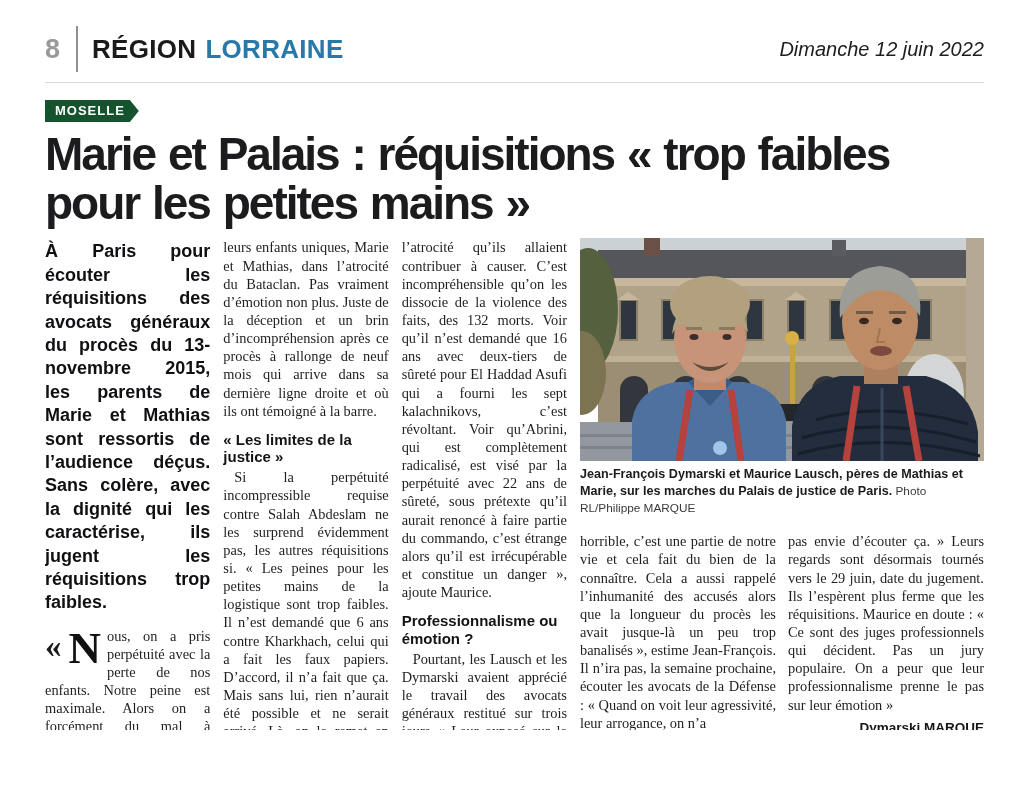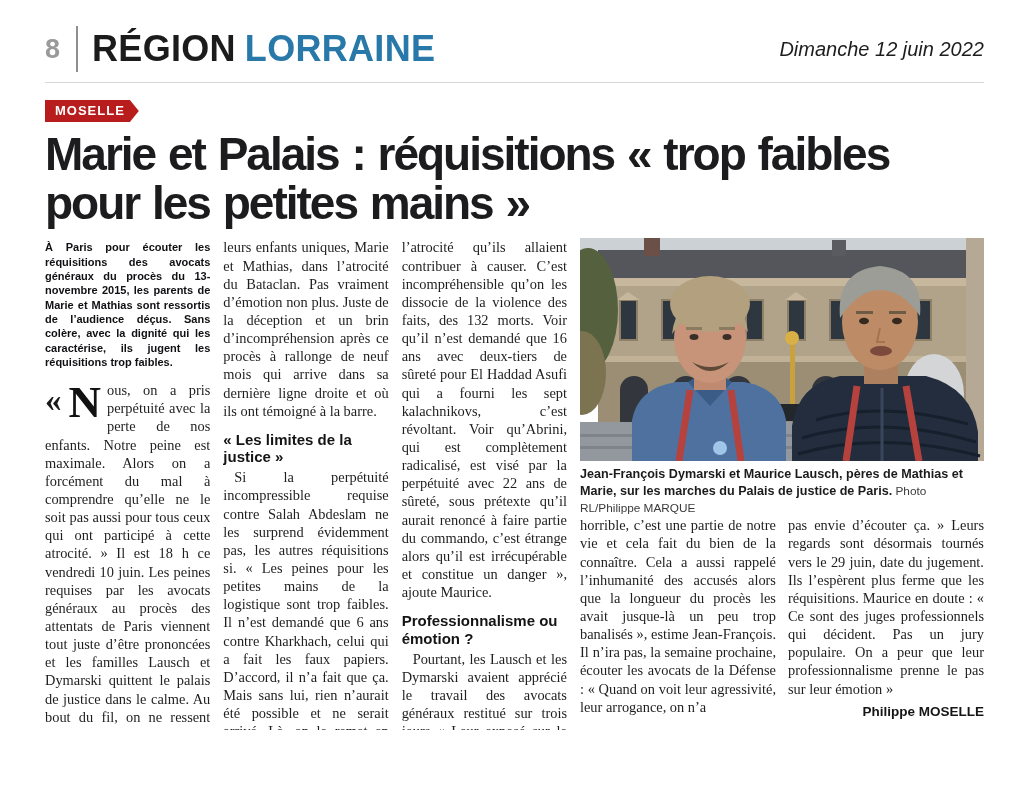--- a/index.html
+++ b/index.html
@@ -9,49 +9,49 @@
     background: #ffffff;
     font-family: "Liberation Sans", sans-serif;
     color: #1e1e1e;
   }
   .page { padding: 26px 40px 0 45px; }
 
   
   .masthead { display: flex; align-items: center; height: 46px; }
   .pagenum { color: #9a9a9a; font-weight: bold; font-size: 27px; }
   .mast-divider { width: 2px; height: 46px; background: #8f8f8f; margin: 0 14px 0 16px; }
-  .section-title { font-size: 36px; font-weight: 800; letter-spacing: .3px; color: #1b1b1b; white-space: nowrap; }
+  .section-title { font-size: 26px; font-weight: 800; letter-spacing: .3px; color: #1b1b1b; white-space: nowrap; }
   .section-title .t-blue { color: #2878a9; margin-left: 9px; }
   .mast-date { margin-left: auto; font-style: italic; font-size: 20px; color: #1d1d1d; }
   .header-rule { border: none; border-top: 1px solid #d8d8d8; margin: 10px 0 0 0; }
 
   
   .kicker {
     display: inline-block; margin-top: 17px;
-    background: #b91c1c; color: #fff;
+    background: #14532d; color: #fff;
     font-size: 13px; font-weight: bold; letter-spacing: 1px;
     padding: 3px 14px 4px 10px;
     clip-path: polygon(0 0, calc(100% - 9px) 0, 100% 50%, calc(100% - 9px) 100%, 0 100%);
   }
   .headline {
     margin: 8px 0 10px 0;
     font-size: 46px; font-weight: 800; letter-spacing: -2px; word-spacing: 2px;
     line-height: 1.07; color: #1c1c1e; max-width: 945px;
   }
 
   
   .columns { display: flex; gap: 13px; height: 492px; overflow: hidden; margin-top: 10px; }
   .col { flex: 1 1 0; overflow: hidden; min-width: 0; }
   .right-zone { flex: 0 0 404px; display: flex; flex-direction: column; min-width: 0; }
-  .subcols { display: flex; gap: 12px; flex: 1 1 auto; overflow: hidden; margin-top: 0; }
+  .subcols { display: flex; gap: 12px; flex: 1 1 auto; overflow: hidden; margin-top: 16px; }
   .subcol { flex: 1 1 0; overflow: hidden; min-width: 0; }
 
   .lead {
     margin: 2px 0 12px 0;
-    font-weight: bold; font-size: 11px; line-height: 1.3;
+    font-weight: bold; font-size: 18px; line-height: 1.3;
     color: #101014; text-align: justify; hyphens: auto;
   }
   .body {
     margin: 0; font-family: "Liberation Serif", serif;
     font-size: 14.4px; line-height: 1.26; text-align: justify;
     color: #1e1e1e; hyphens: auto;
   }
   .indent { text-indent: 11px; }
   .subhead {
     margin: 11px 0 3px 0; font-weight: bold; font-size: 15px;
@@ -210,19 +210,19 @@
       <div class="caption"><span class="caption-bold">Jean-François Dymarski et Maurice Lausch, pères de Mathias et Marie, sur les marches du Palais de justice de Paris.</span><span class="caption-credit"> Photo RL/Philippe MARQUE</span></div>
 
       <div class="subcols">
 
         <div class="subcol">
           <p class="body">horrible, c’est une partie de notre vie et cela fait du bien de la connaître. Cela a aussi rappelé l’inhumanité des accusés alors que la longueur du procès les avait jusque-là un peu trop banalisés », estime Jean-François. Il n’ira pas, la semaine prochaine, écouter les avocats de la Défense : « Quand on voit leur agressivité, leur arrogance, on n’a</p>
         </div>
 
         <div class="subcol">
           <p class="body">pas envie d’écouter ça. » Leurs regards sont désormais tournés vers le 29 juin, date du jugement. Ils l’espèrent plus ferme que les réquisitions. Maurice en doute : « Ce sont des juges professionnels qui décident. Pas un jury populaire. On a peur que leur professionnalisme prenne le pas sur leur émotion »</p>
-          <p class="byline">Philippe MOSELLE</p>
+          <p class="byline">Dymarski MARQUE</p>
         </div>
       </div>
     </div>
 
   </div>
 </div>
 
 </body></html>

